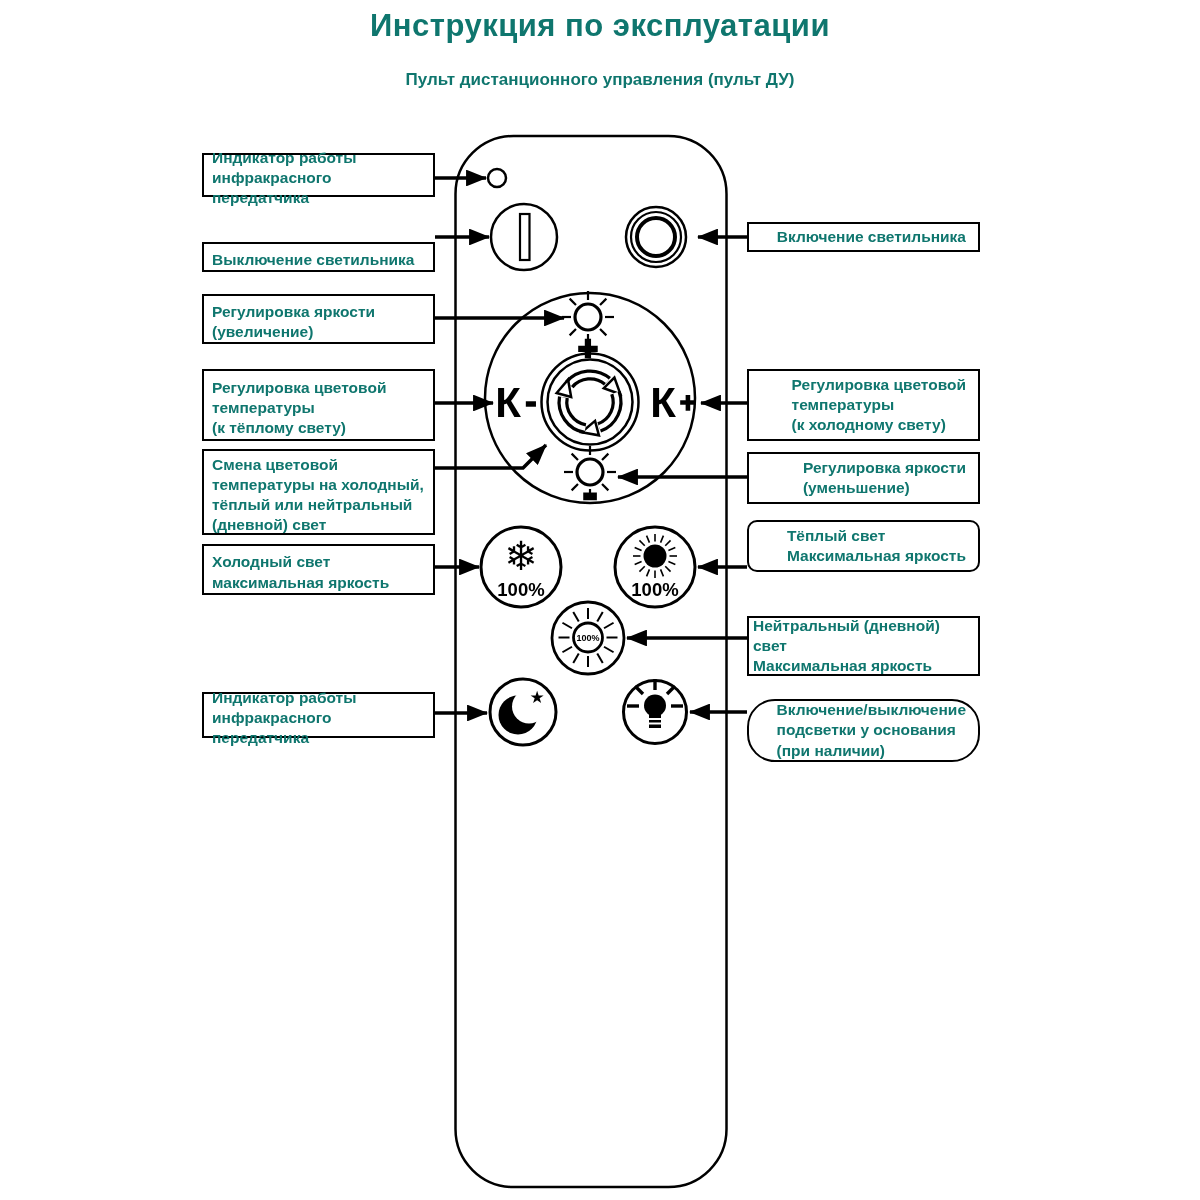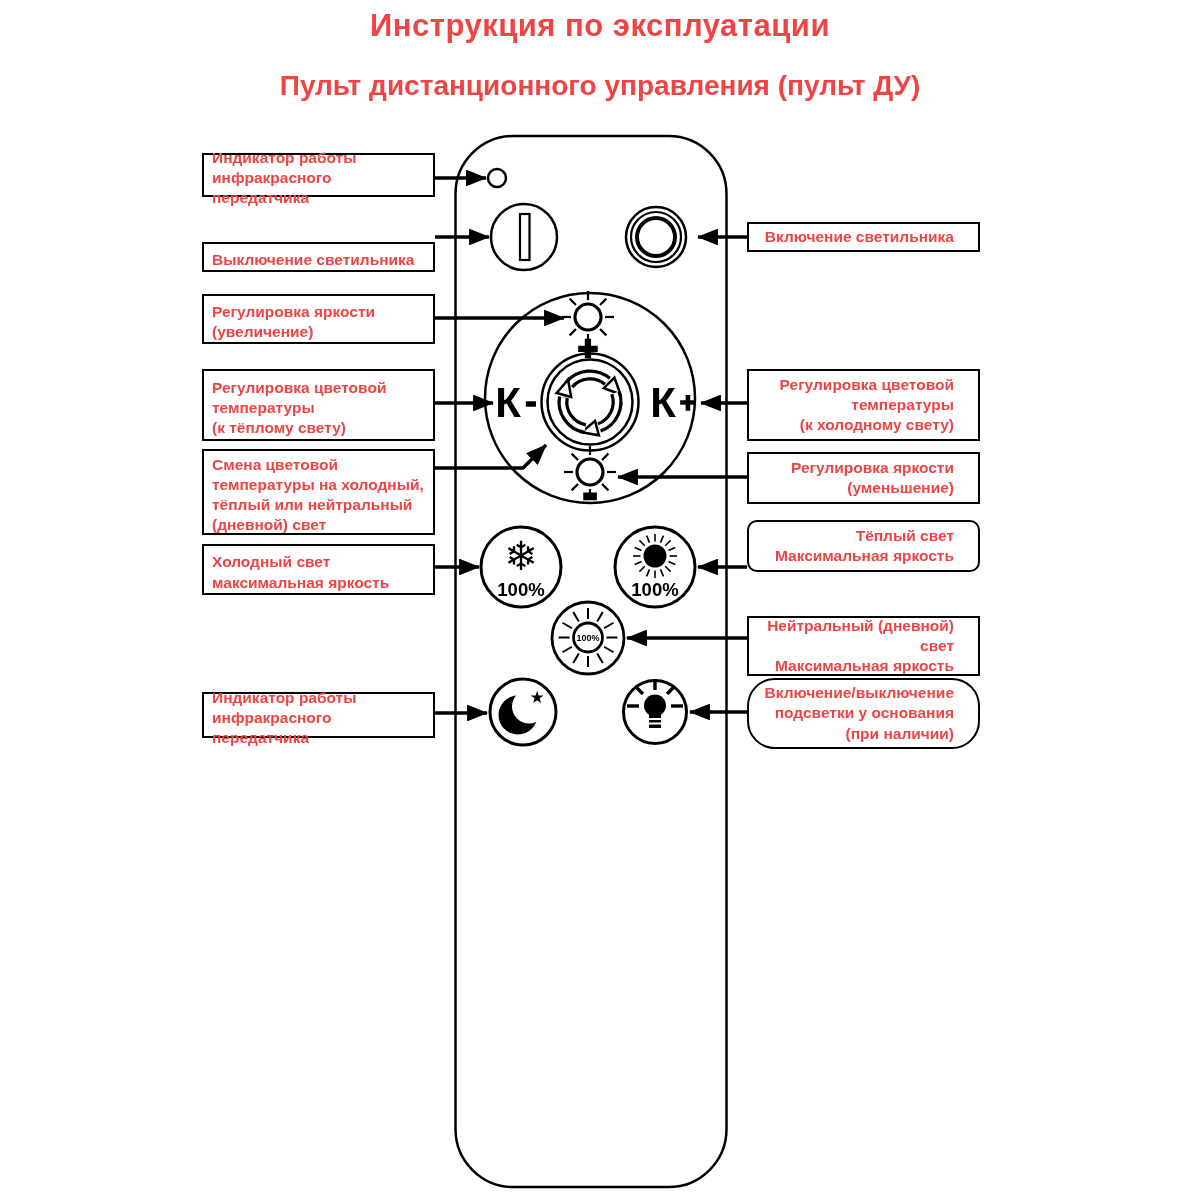--- a/index.html
+++ b/index.html
@@ -1,27 +1,27 @@
 <!DOCTYPE html>
 <html><head>
 <meta charset="utf-8">
 <style>
   html,body{margin:0;padding:0;background:#ffffff;}
   .page{position:relative;width:1200px;height:1200px;background:#ffffff;
-        font-family:"Liberation Sans",sans-serif;color:#ef4444;overflow:hidden;}
+        font-family:"Liberation Sans",sans-serif;color:#0f766e;overflow:hidden;}
   .title{position:absolute;top:8px;left:0;width:1200px;text-align:center;
          font-size:31px;font-weight:bold;letter-spacing:0.5px;}
   .subtitle{position:absolute;top:70px;left:0;width:1200px;text-align:center;
-            font-size:28px;font-weight:bold;}
+            font-size:17px;font-weight:bold;}
   .diagram-svg{position:absolute;left:0;top:0;}
   .label-box{position:absolute;box-sizing:border-box;border:2.5px solid #000;background:#fff;
              display:flex;align-items:center;font-weight:bold;font-size:15.5px;line-height:1.3;
              white-space:pre-line;}
   .left-box{left:202px;width:233px;justify-content:flex-start;text-align:left;padding:8px 4px 2px 8px;}
-  .right-box{left:747px;width:233px;justify-content:flex-end;text-align:right;padding:2px 24px 2px 4px;}
+  .right-box{left:747px;width:233px;justify-content:flex-end;padding:2px 12px 2px 4px;}
   svg text{font-family:"Liberation Sans",sans-serif;font-weight:bold;fill:#000;text-anchor:middle;}
   svg text.glyph{font-family:"DejaVu Sans",sans-serif;}
 </style>
 </head>
 <body>
 
 <div class="page">
 
   <div class="title">Инструкция по эксплуатации</div>
   <div class="subtitle">Пульт дистанционного управления (пульт ДУ)</div>
@@ -233,18 +233,18 @@
 (к холодному свету)</span></div>
   <div class="label-box right-box" style="top:452px;height:52px;">
     <span>Регулировка яркости
 (уменьшение)</span></div>
   <div class="label-box right-box" style="top:520px;height:52px;border-radius:10px;">
     <span>Тёплый свет
 Максимальная яркость</span></div>
   <div class="label-box right-box" style="top:616px;height:60px;">
     <span>Нейтральный (дневной) свет
 Максимальная яркость</span></div>
-  <div class="label-box right-box" style="top:678px;height:71px;border-radius:28px;">
+  <div class="label-box right-box" style="top:699px;height:63px;border-radius:28px;">
     <span>Включение/выключение
 подсветки у основания
 (при наличии)</span></div>
 
 </div>
 
 </body></html>

